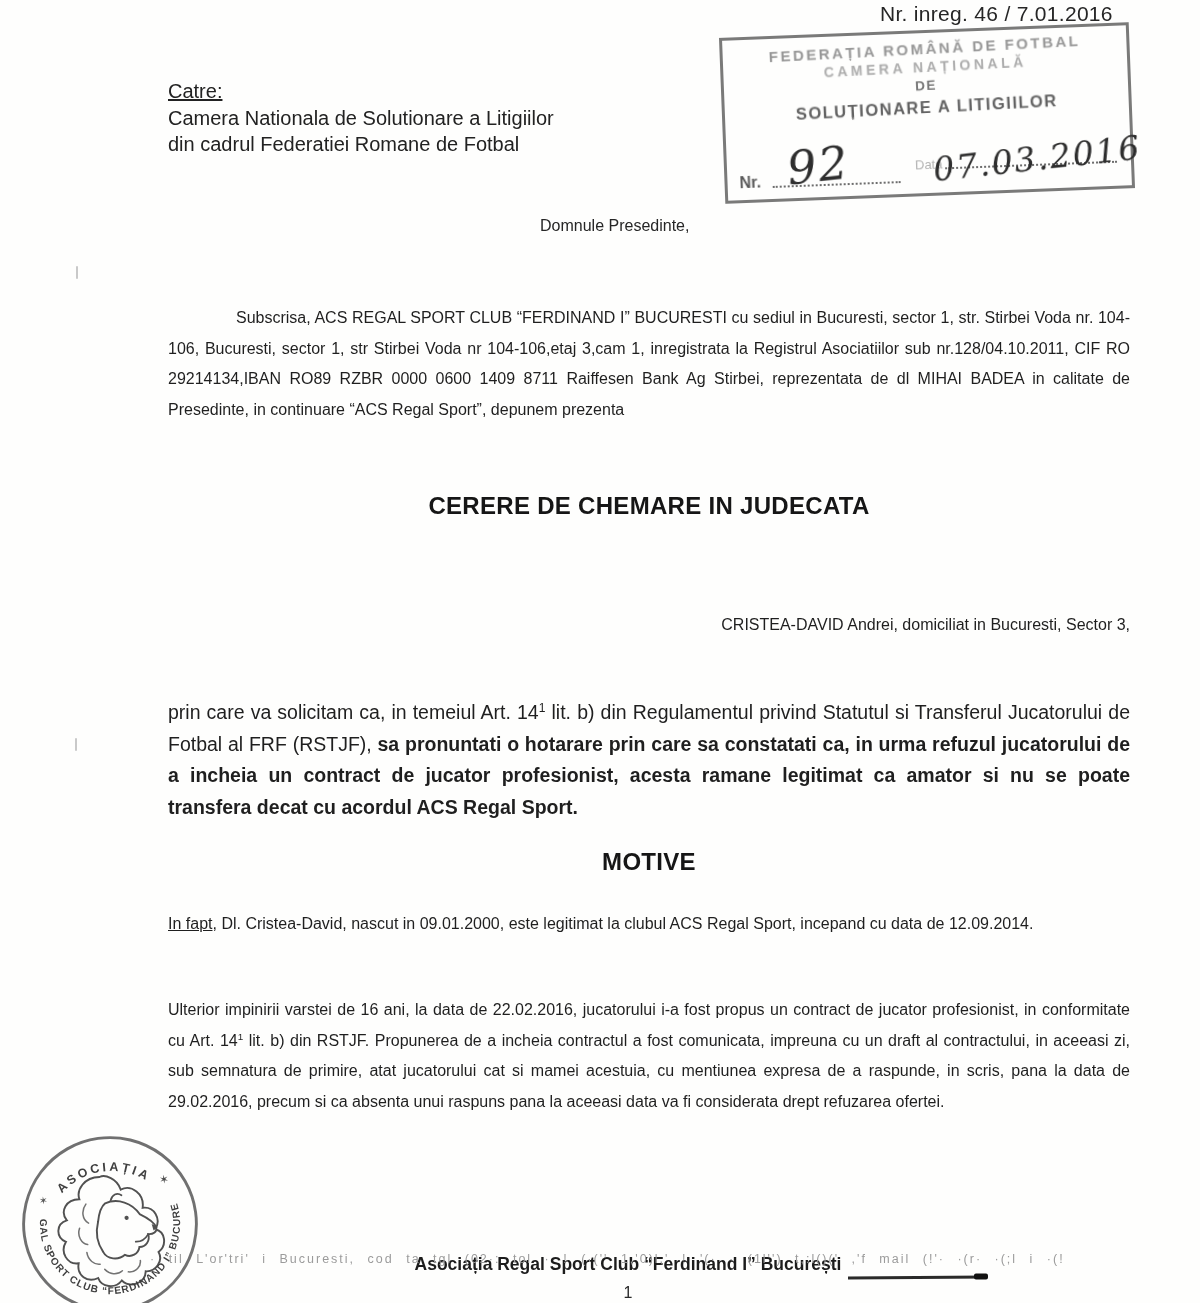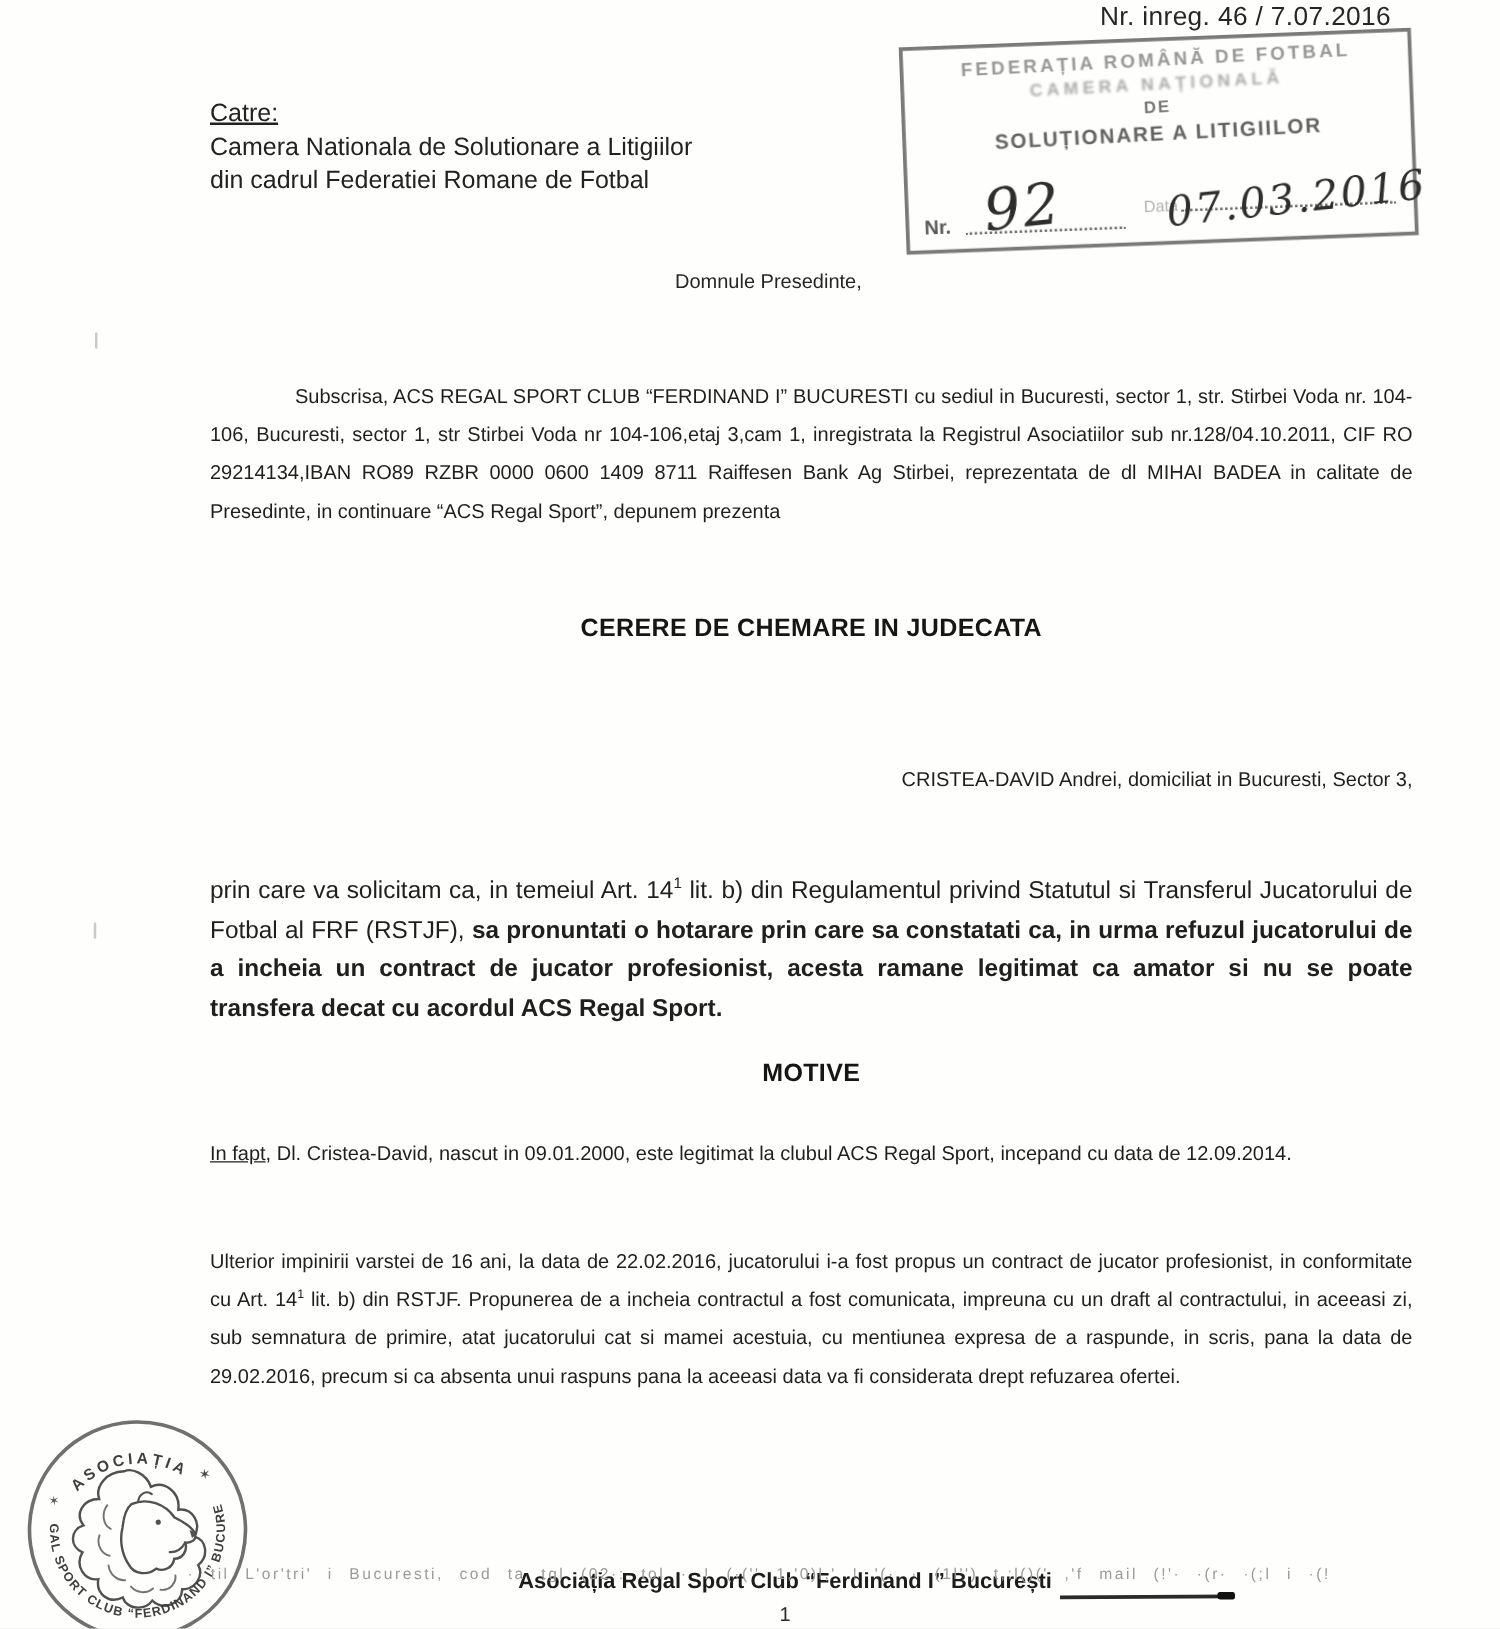--- a/index.html
+++ b/index.html
@@ -72,21 +72,21 @@
     text-align: justify;
     color: #1f1f1f;
   }
   .indent { text-indent: 68px; }
   .heading {
     position: absolute;
     left: 168px;
     width: 962px;
     margin: 0;
     text-align: center;
-    font-size: 20px;
+    font-size: 24px;
     font-weight: bold;
     letter-spacing: 0.3px;
     color: #161616;
   }
   .b { font-weight: bold; }
   .u { text-decoration: underline; }
   sup { font-size: 0.62em; line-height: 0; }
   .p-intro   { top: 303px; }
   .h-title   { top: 492px; }
   .p-versus  { top: 551px; text-align: left; }
@@ -154,21 +154,21 @@
   
   .tick { position: absolute; width: 2px; height: 13px; background: #c9c9c9; border-radius: 1px; }
   .tick1 { left: 76px; top: 266px; }
   .tick2 { left: 75px; top: 738px; }
 </style>
 </head>
 <body>
 
 <div class="page">
 
-  <div class="reg-number">Nr. inreg. 46 / 7.07.2016</div>
+  <div class="reg-number">Nr. inreg. 46 / 7.01.2016</div>
 
   <div class="stamp">
     <span class="sline sline1">FEDERAȚIA ROMÂNĂ DE FOTBAL</span>
     <span class="sline sline2">CAMERA NAȚIONALĂ</span>
     <span class="sline sline3">DE</span>
     <span class="sline sline4">SOLUȚIONARE A LITIGIILOR</span>
     <span class="stamp-nr-label">Nr.</span>
     <span class="stamp-nr-dots"></span>
     <span class="handwriting hand-nr">92</span>
     <span class="stamp-date-label">Data</span>

